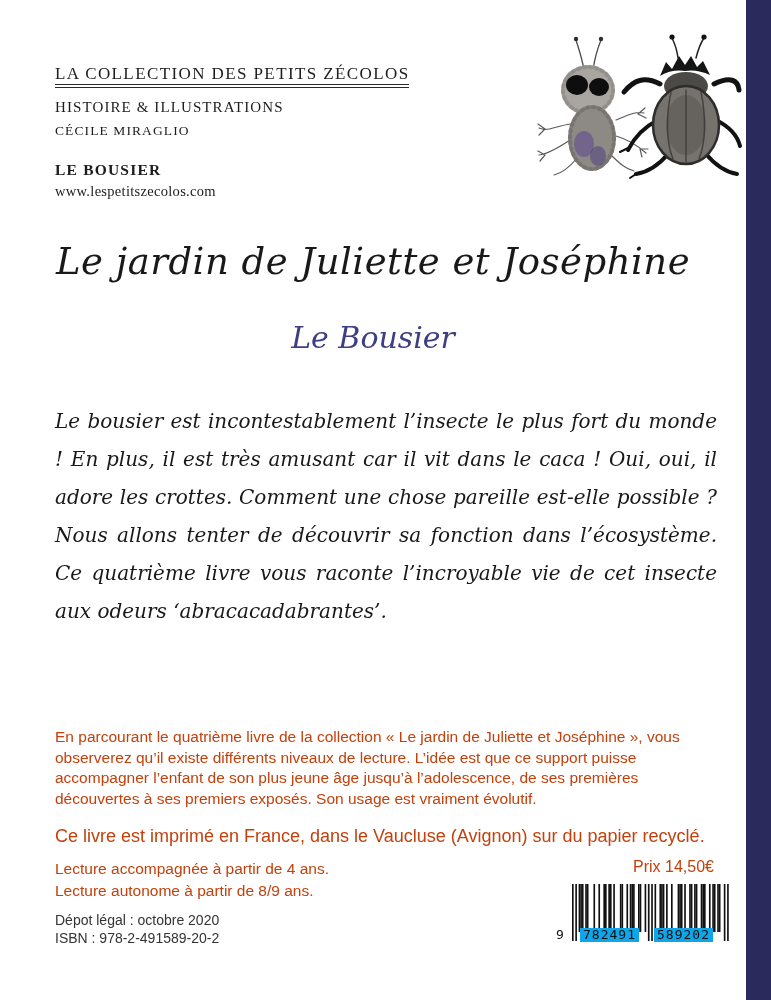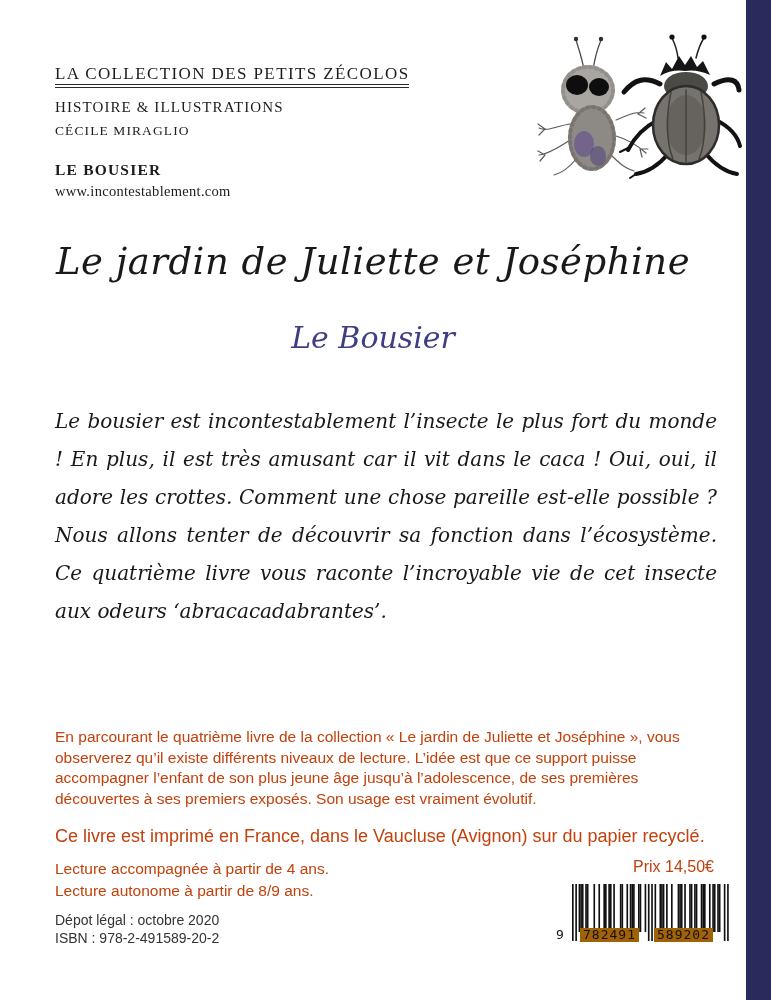--- a/index.html
+++ b/index.html
@@ -40,36 +40,36 @@
   #print-paragraph { left:55px; top:727px; width:666px; font-size:15.5px; line-height:20.5px; }
   #printed-in-line { left:55px; top:826px; font-size:18px; }
   #reading-levels  { left:55px; top:858px; font-size:15.5px; line-height:21.5px; }
   #price-label     { top:858px; right:57px; font-size:16px; }
   #legal-block     { left:55px; top:911px; font-size:14px; line-height:18px; color:#333;text-align:center; }
 
   
   #barcode { left:572px; top:884px; width:158px; height:64px; }
   #barcode svg { position:absolute; left:0; top:0; }
   .bc-digits { position:absolute; top:44px; font-family:"DejaVu Sans Mono", monospace;
-               font-size:13px; color:#111; background:#a16207; padding:0 3px; line-height:14px; }
+               font-size:13px; color:#111; background:#0ea5e9; padding:0 3px; line-height:14px; }
   #bc-digit-left { left:-16px; background:transparent; padding:0; }
   #bc-group-1 { left:8px;  letter-spacing:1px; }
   #bc-group-2 { left:82px; letter-spacing:1px; }
 </style>
 </head>
 <body>
 
 <div id="page">
 
   <div class="abs serif" id="collection-title">LA COLLECTION DES PETITS ZÉCOLOS</div>
   <div class="abs" id="collection-rule"></div>
   <div class="abs serif" id="credits-line">HISTOIRE &amp; ILLUSTRATIONS</div>
   <div class="abs serif" id="author-name">CÉCILE MIRAGLIO</div>
   <div class="abs serif" id="book-title-small">LE BOUSIER</div>
-  <div class="abs serif" id="website-url">www.incontestablement.com</div>
+  <div class="abs serif" id="website-url">www.lespetitszecolos.com</div>
 
   <div class="abs" id="beetles">
     <svg width="212" height="152" viewBox="0 0 212 152">
 
       <g stroke-linecap="round">
         <path d="M52,42 C50,30 47,22 44,12" stroke="#4c4c4c" stroke-width="1.3" fill="none"></path>
         <path d="M61,42 C63,28 65,22 69,12" stroke="#4c4c4c" stroke-width="1.3" fill="none"></path>
         <circle cx="44" cy="11" r="2.2" fill="#2e2e2e"></circle>
           <circle cx="69" cy="11" r="2.2" fill="#2e2e2e"></circle>
 

